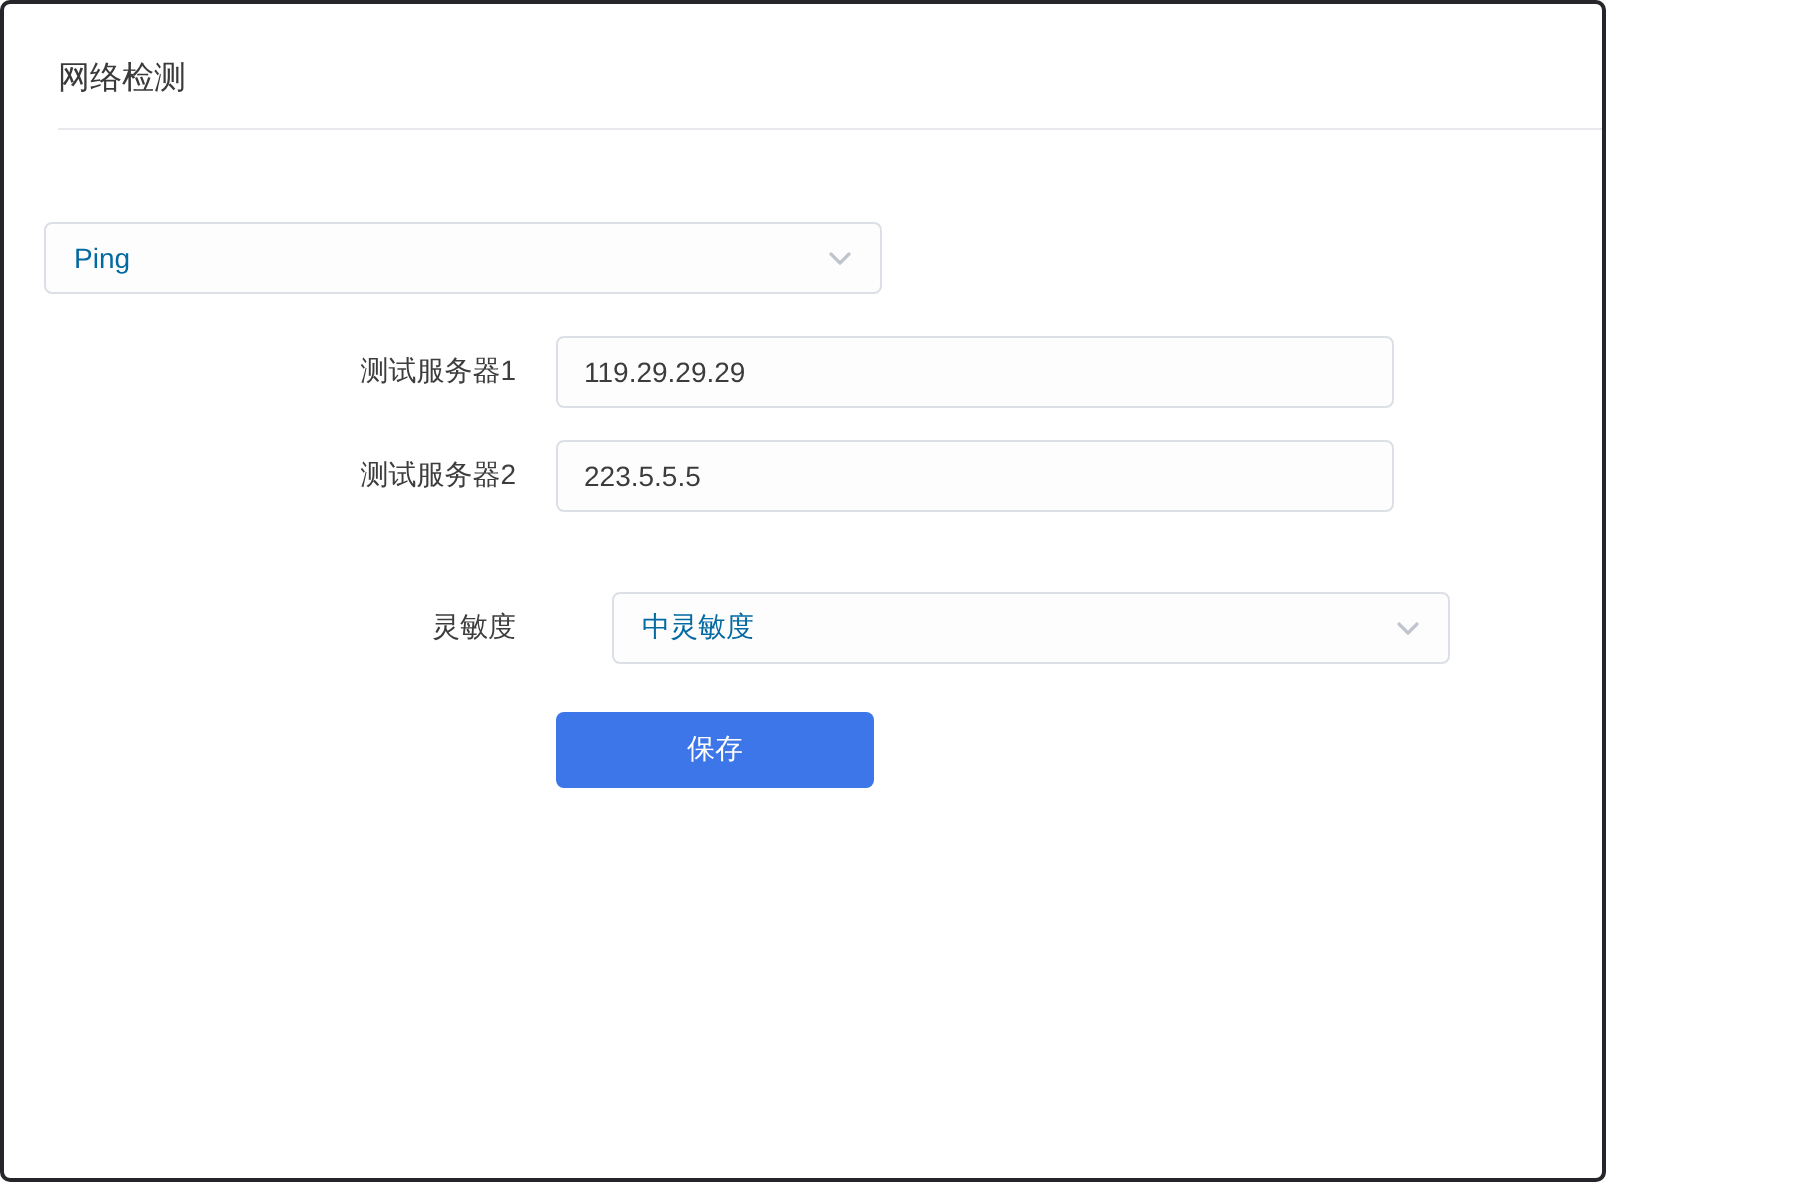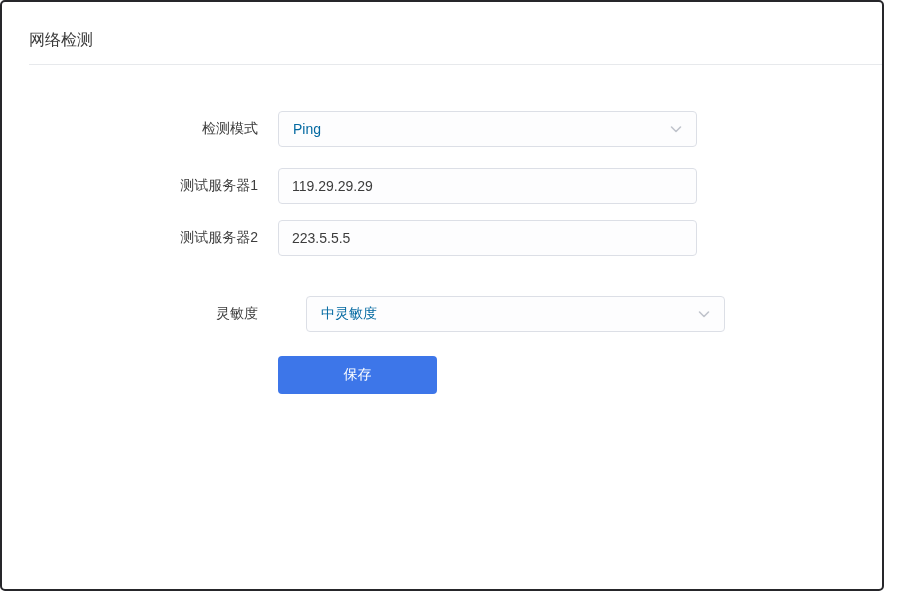--- a/index.html
+++ b/index.html
@@ -1,17 +1,17 @@
 <!DOCTYPE html>
 <html><head>
 <meta charset="utf-8">
 <style>
   html, body { margin: 0; padding: 0; background: #fff; }
   .window {
-    width: 884px;
+    width: 803px;
     height: 591px;
     box-sizing: border-box;
     border: 2px solid #26262a;
     border-radius: 5px;
     background: #ffffff;
     font-family: "Liberation Sans", sans-serif;
     overflow: hidden;
     position: relative;
   }
   .header { padding: 27px 27px 13px 27px; }
@@ -115,21 +115,20 @@
 <div class="window">
   <div class="header">
     <div class="page-title">网络检测</div>
   </div>
   <div class="divider"></div>
 
   <div class="form">
 
 
     <div class="form-row">
-      <span class="field-label">检测模式</span>
       <div class="control">
         <div class="select">
           <span>Ping</span>
           <span class="chevron">
             <svg width="14" height="14" viewBox="0 0 14 14" fill="none">
               <polyline points="2.5,5 7,9.5 11.5,5" stroke="#c0c4cc" stroke-width="1.6" stroke-linecap="round" stroke-linejoin="round"></polyline>
             </svg>
           </span>
         </div>
       </div>

